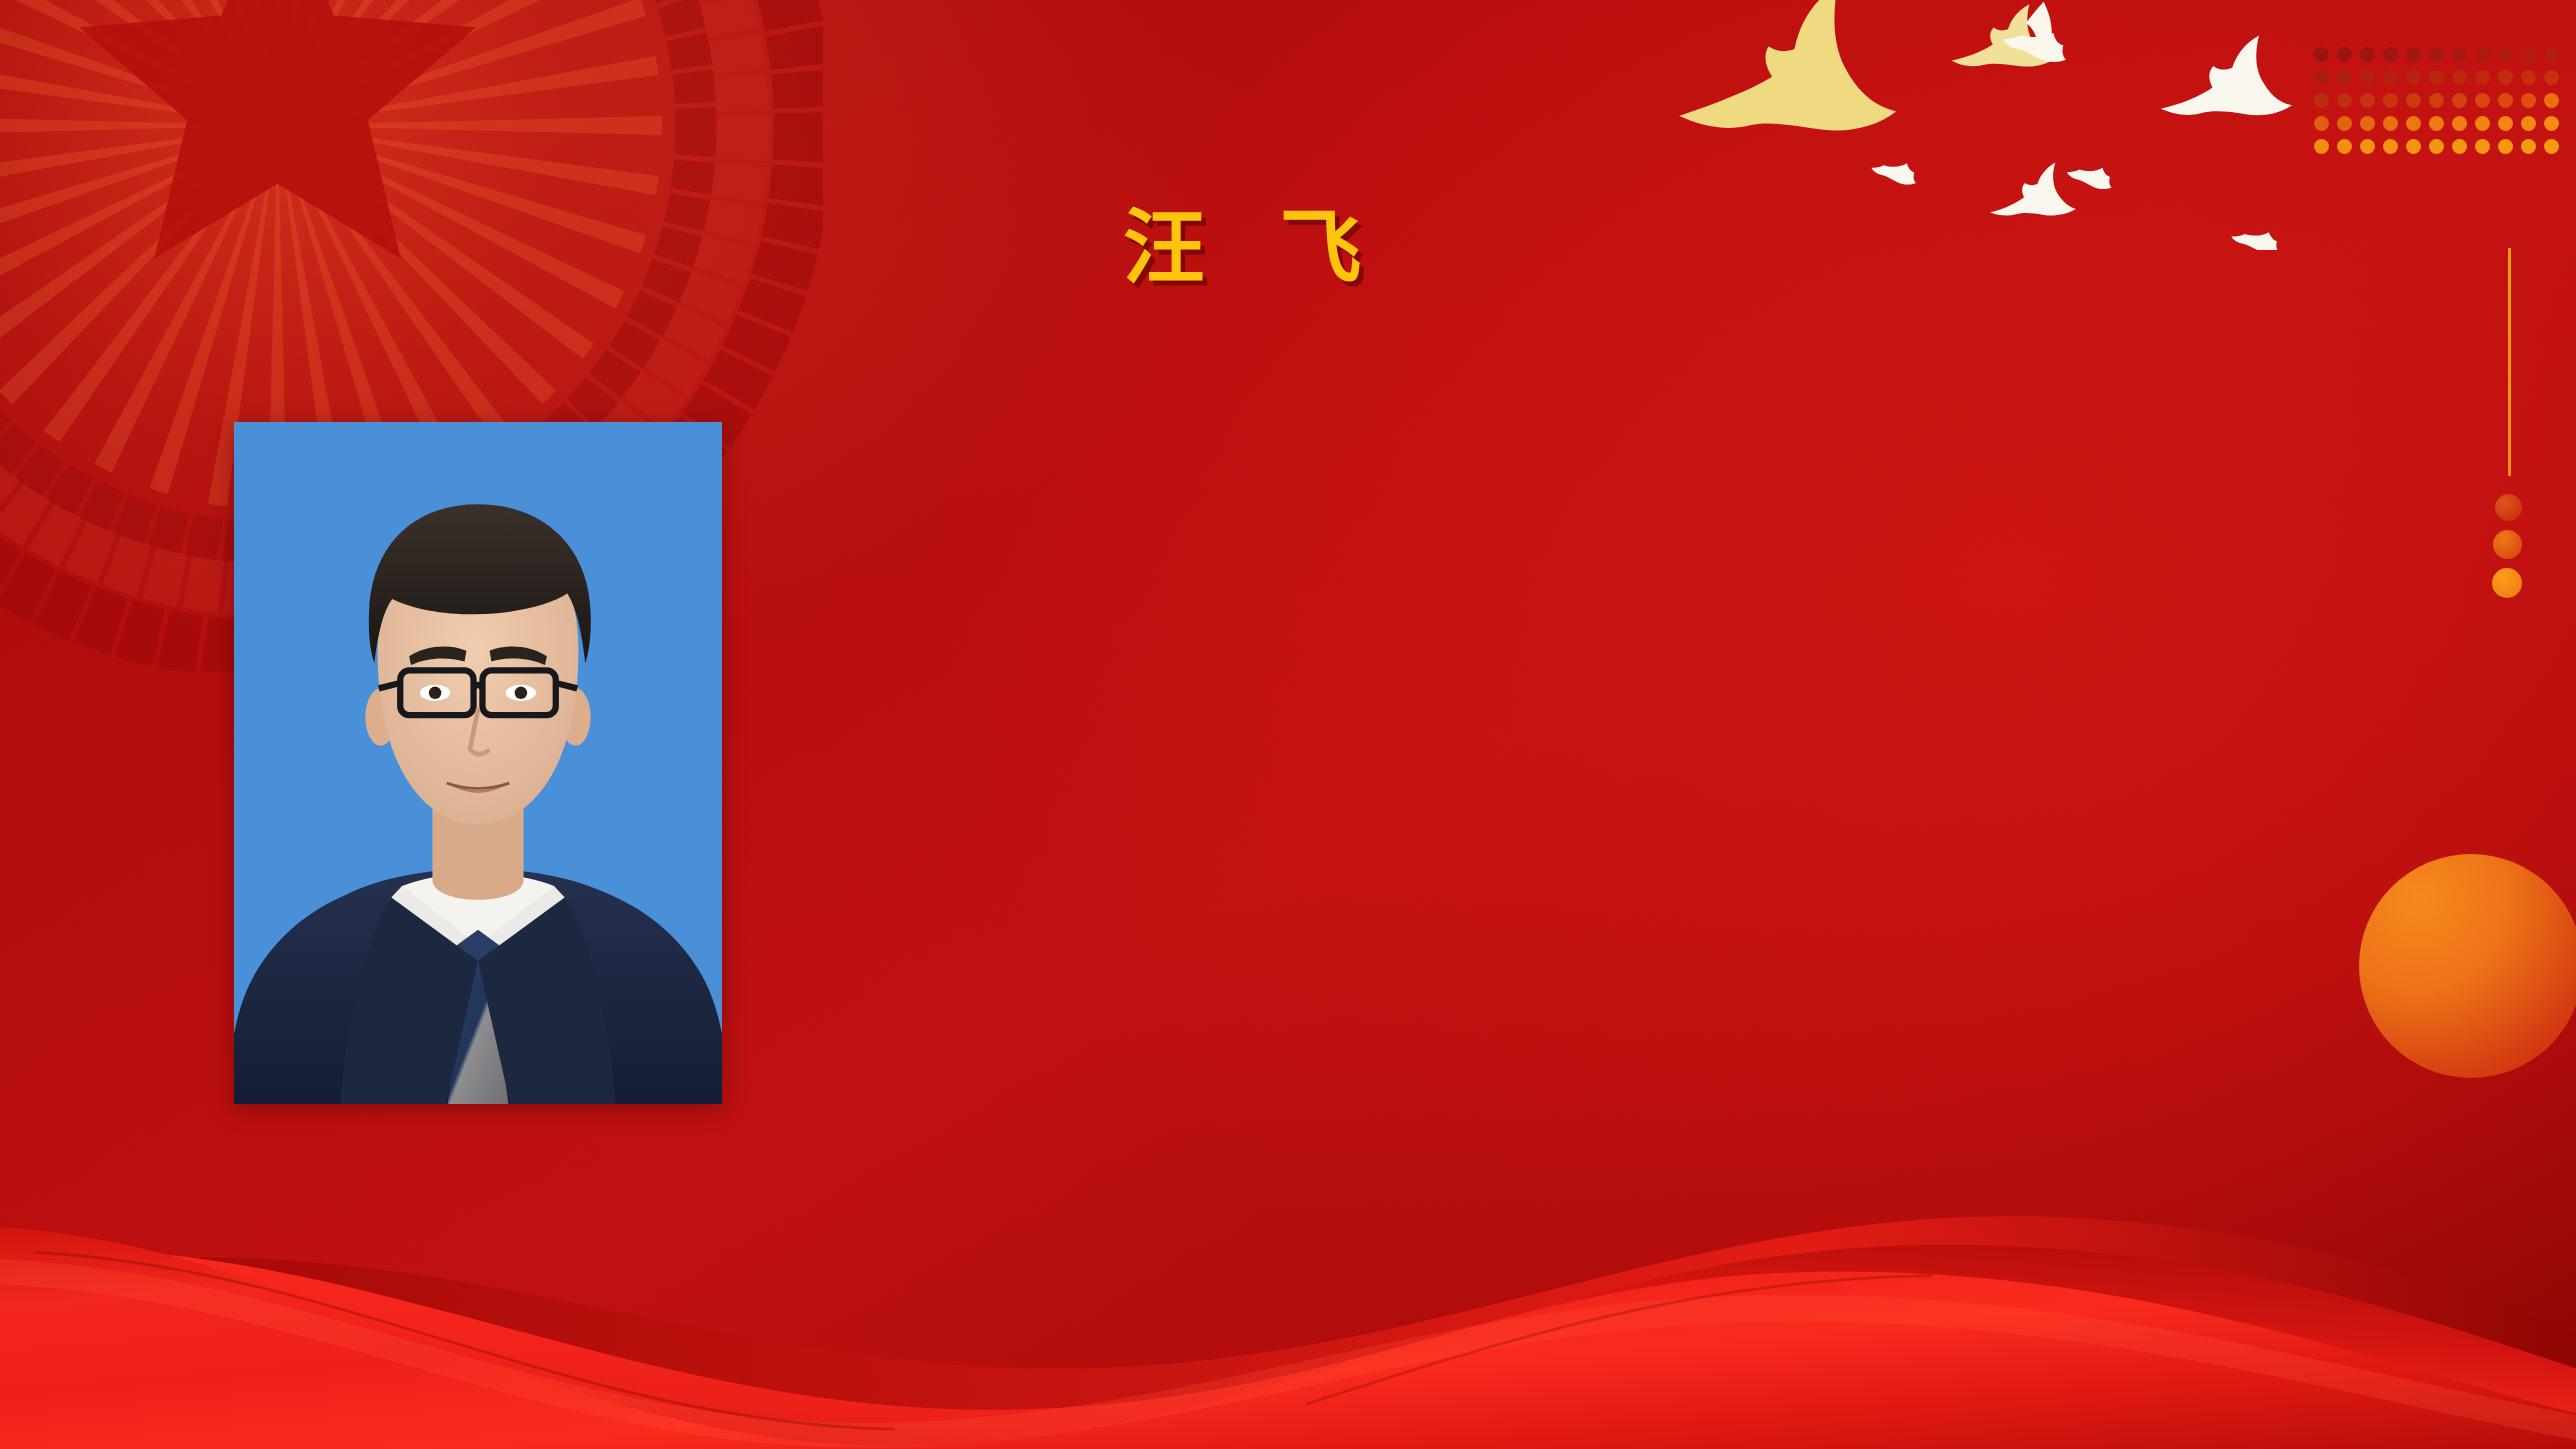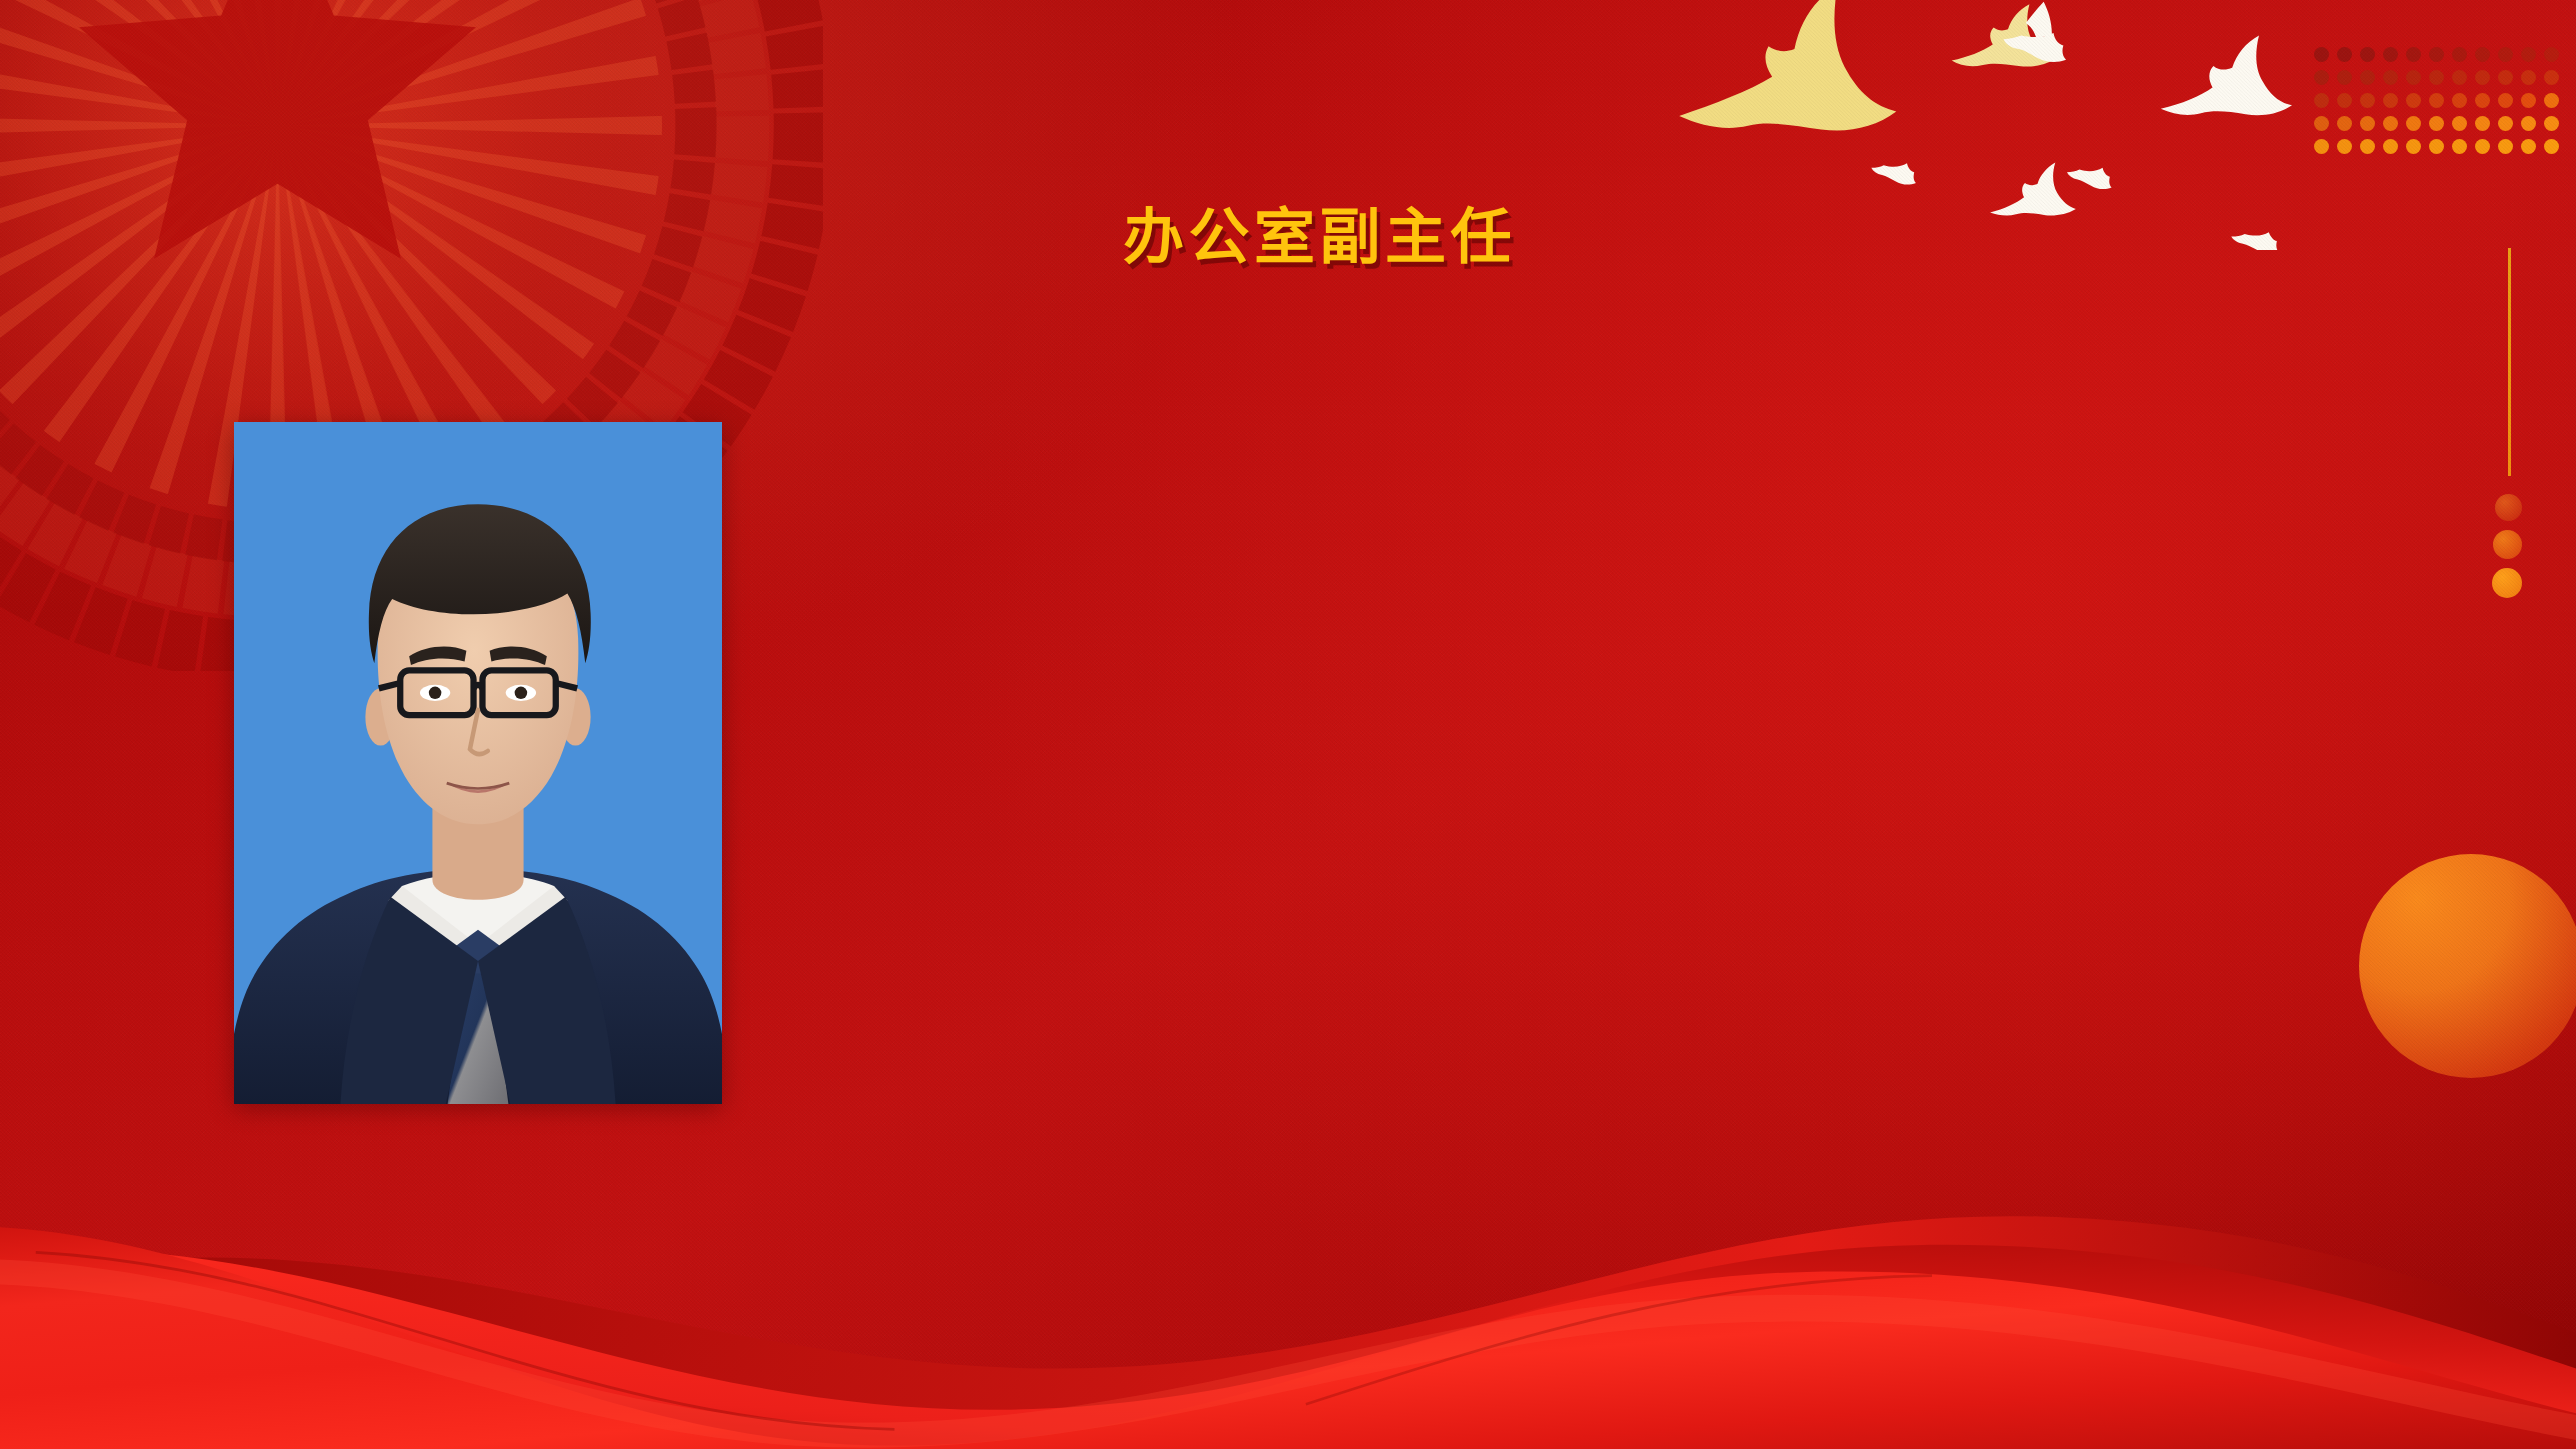--- a/index.html
+++ b/index.html
@@ -353,21 +353,21 @@
       </g>
 
       <path fill="none" stroke="#c79976" stroke-width="5" stroke-linecap="round" d="M273 322 l-9 44 q9 10 20 2"></path>
 
       <path fill="#b9766a" d="M238 404 q35 16 70 0 q-35 22-70 0z"></path>
       <path fill="none" stroke="#8d5549" stroke-width="3" d="M238 404 q35 12 70 0"></path>
     </svg>
   </div>
 
   <div class="headline">
-    <div class="hl-title">办公室副主任</div>
+    <div class="hl-name">汪 飞</div>
   </div>
 
 
   <div class="silk">
     <svg viewBox="0 0 2880 340" preserveAspectRatio="none" xmlns="http://www.w3.org/2000/svg" aria-hidden="true">
       <defs>
         <linearGradient id="silk1" x1="0" y1="0" x2="1" y2="1">
           <stop offset="0%" stop-color="#d1140f"></stop>
           <stop offset="18%" stop-color="#f2261c"></stop>
           <stop offset="38%" stop-color="#ef2018"></stop>

